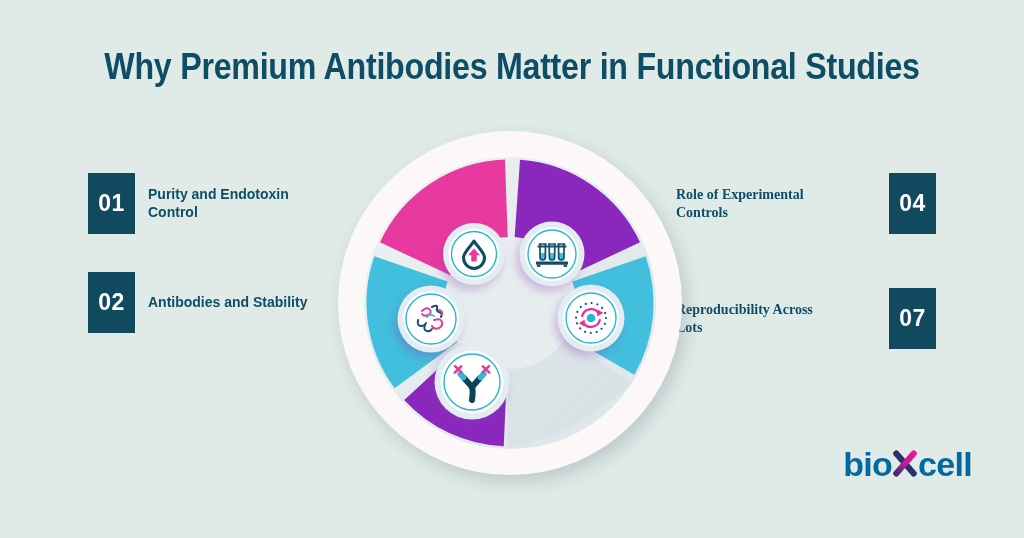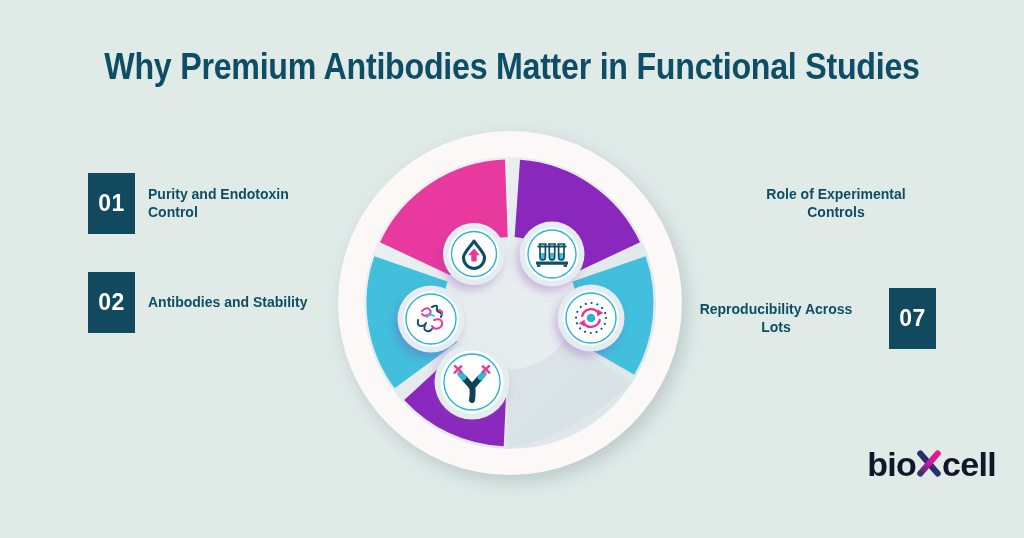--- a/index.html
+++ b/index.html
@@ -19,29 +19,29 @@
   .item-right{right:88px;}
   .num-box{
     width:47px;height:61px;flex:0 0 47px;background:#11495F;color:#FFFFFF;
     display:flex;align-items:center;justify-content:center;
     font-size:23px;font-weight:700;letter-spacing:.5px;
   }
   .item-label{
     font-size:14px;font-weight:700;color:#0E4D66;line-height:1.22;
     white-space:pre-line;
   }
-  .item-right .item-label{width:200px;text-align:center;}
+  .item-right .item-label{width:200px;text-align:left;font-family:Liberation Serif, serif;}
   .wheel-svg{position:absolute;left:330px;top:123px;width:360px;height:360px;overflow:visible;}
   .wheel-ring{filter:drop-shadow(5px 7px 9px rgba(90,115,125,.28));}
   .badge-outer{fill:#E3ECEF;filter:drop-shadow(-3px 5px 4px rgba(140,60,180,.30));}
   .badge-inner{fill:#FFFFFF;}
   .badge-ring{fill:none;stroke:#2AB5D2;stroke-width:1.4;}
   .logo{
-    position:absolute;right:28px;top:441px;height:42px;
-    display:flex;align-items:flex-end;color:#0f172a;
+    position:absolute;right:52px;top:441px;height:42px;
+    display:flex;align-items:flex-end;color:#0369a1;
     font-size:34px;font-weight:700;letter-spacing:-.7px;line-height:1.1;
   }
   .logo-x{width:24px;height:27px;margin:0 1px 6px 1px;}
 </style>
 </head>
 <body>
 
 <div class="canvas">
 
   <h1 class="title">Why Premium Antibodies Matter in Functional Studies</h1>
@@ -54,20 +54,21 @@
   <div class="item item-left" style="top:272px">
     <div class="num-box">02</div>
     <div class="item-label">Antibodies and Stability</div>
   </div>
   <div class="item item-left" style="top:389px">
   </div>
 
   <div class="item item-right" style="top:173px">
     <div class="item-label">Role of Experimental
 Controls</div>
+    <div class="num-box">04</div>
   </div>
   <div class="item item-right" style="top:288px">
     <div class="item-label">Reproducibility Across
 Lots</div>
     <div class="num-box">07</div>
   </div>
 
   <svg class="wheel-svg" viewBox="0 0 360 360">
     <defs>
       <linearGradient id="interiorGrad" x1="0" y1="0" x2="1" y2="1">

